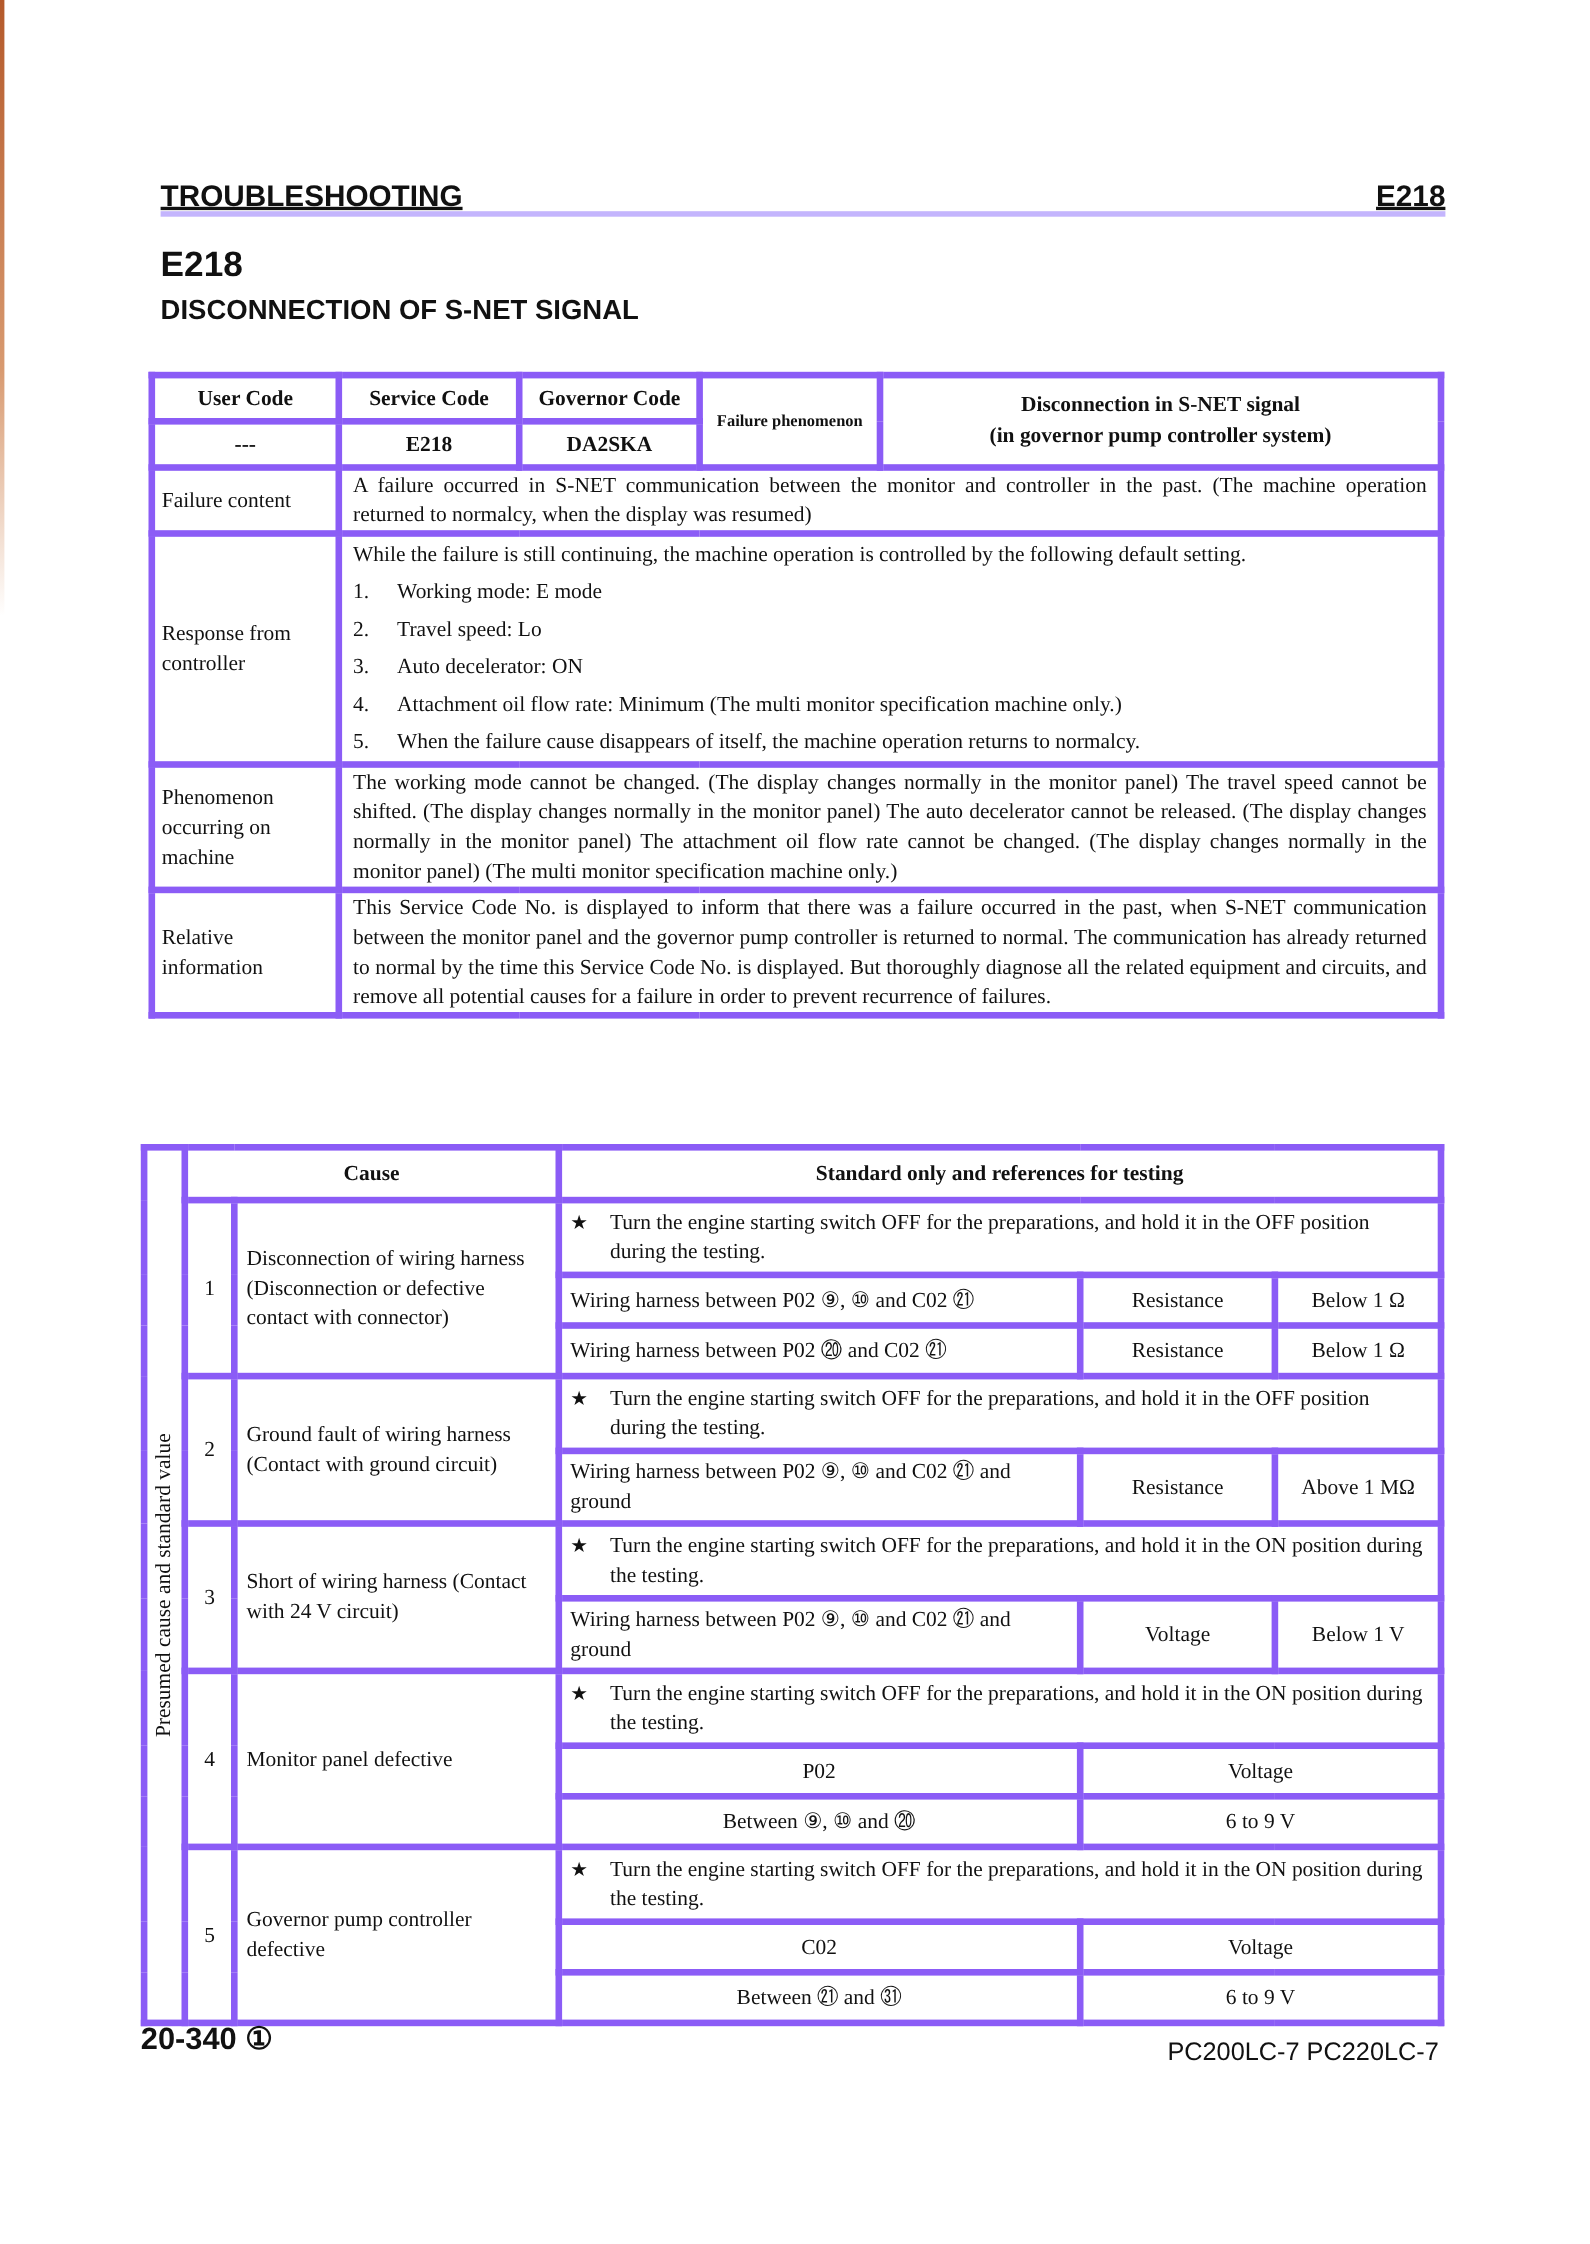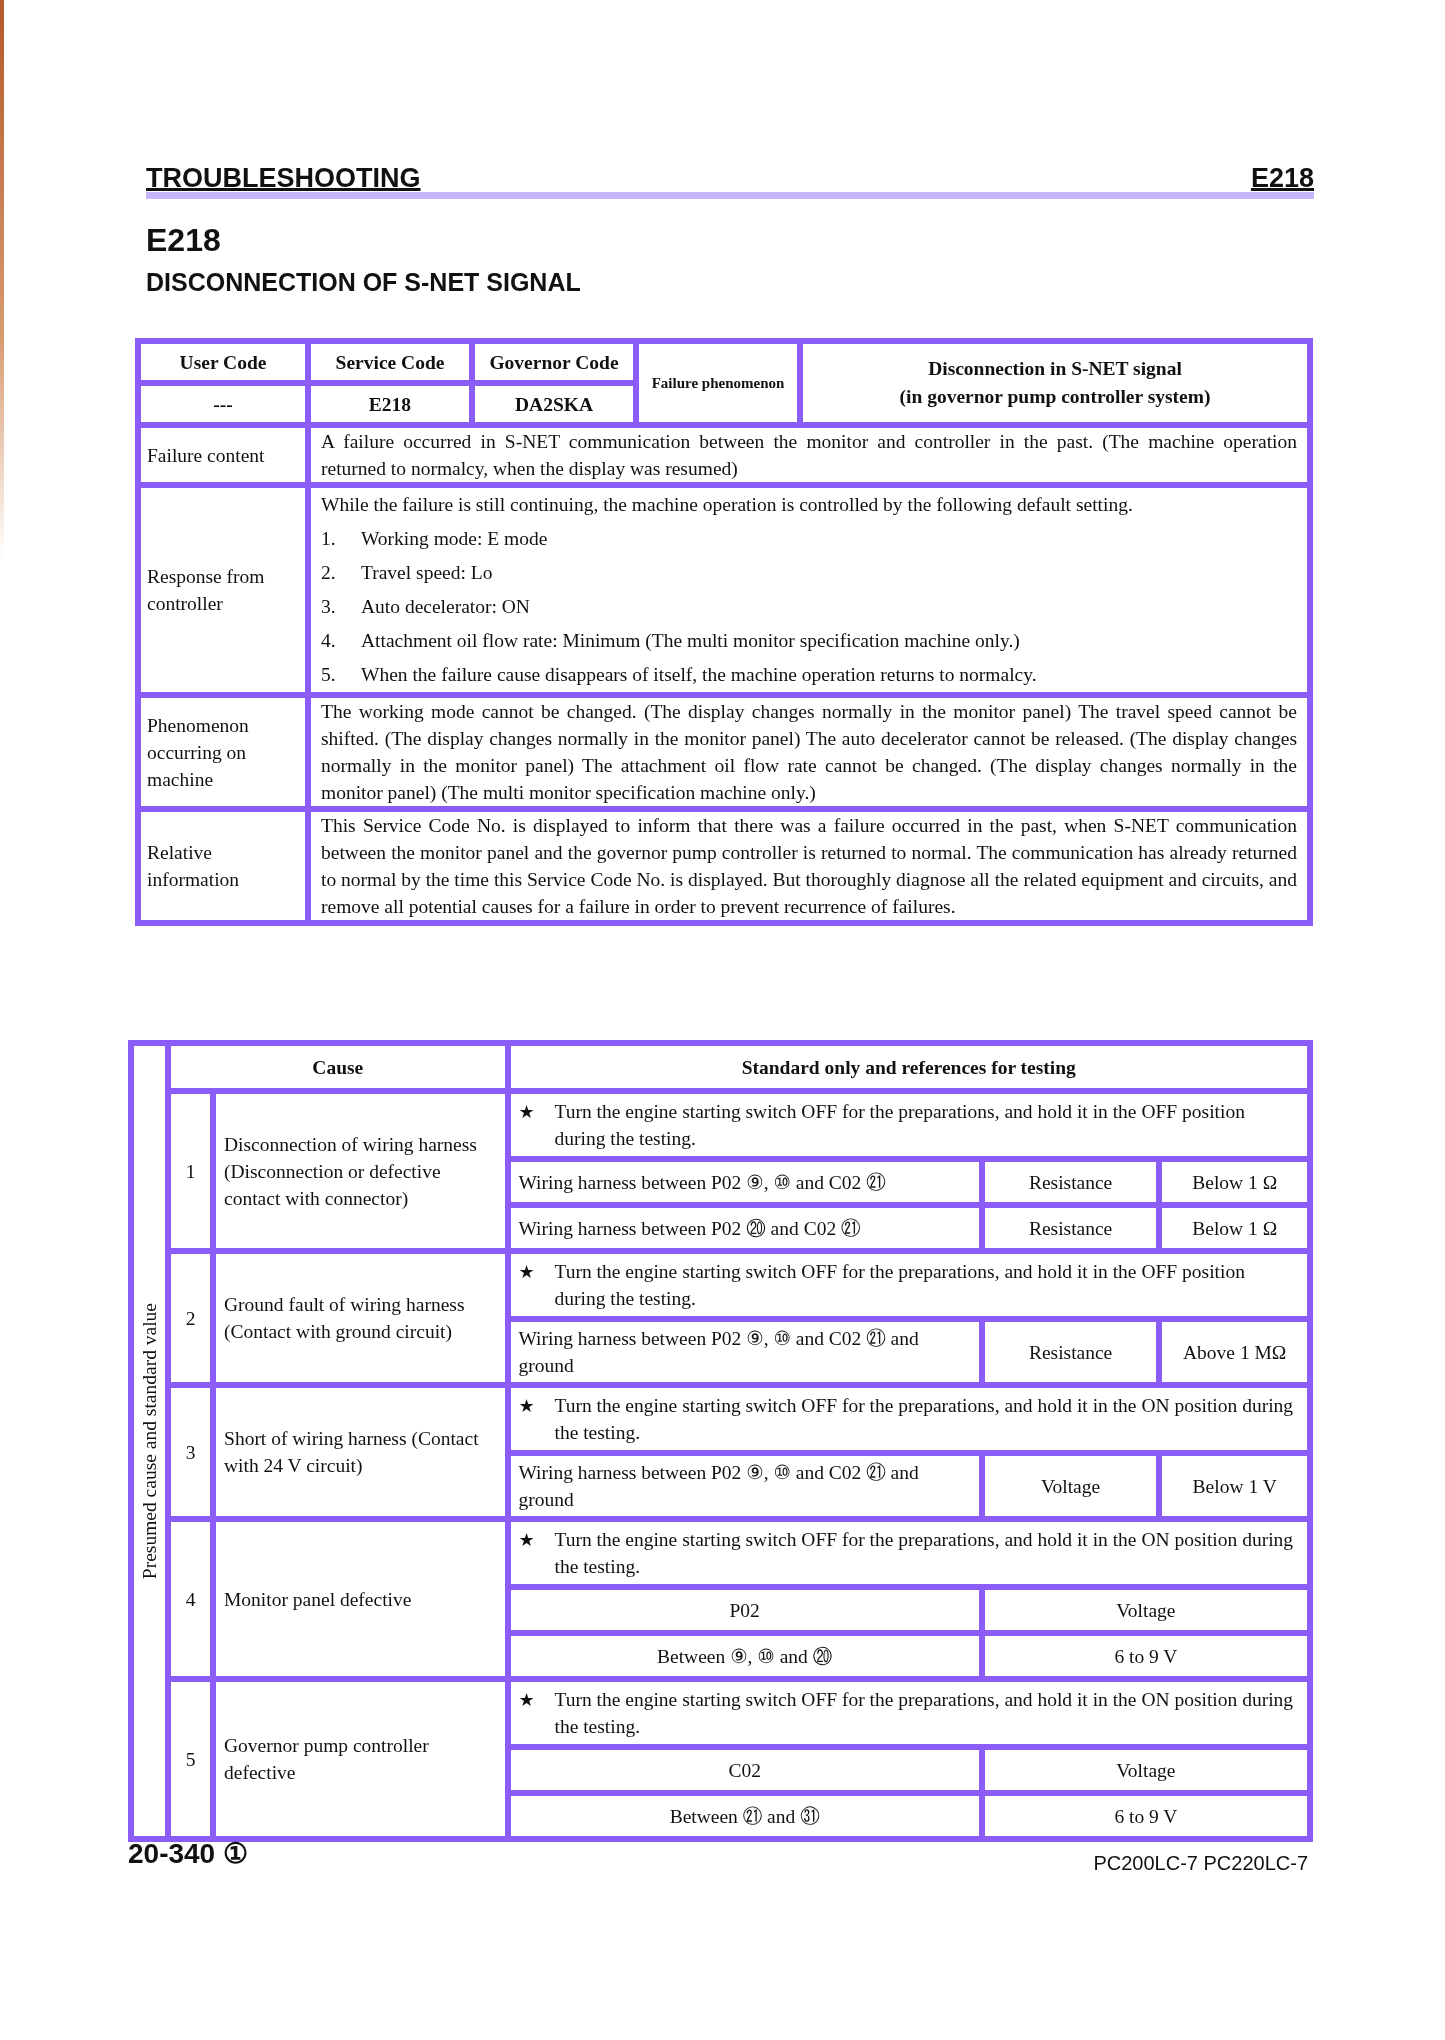--- a/index.html
+++ b/index.html
@@ -1,21 +1,21 @@
 <!DOCTYPE html>
 <html><head>
 <meta charset="utf-8">
 <style>
   html, body { margin:0; padding:0; }
   body {
     width:1445px; height:2040px; background:#ffffff; position:relative; overflow:hidden;
     font-family:"Liberation Serif", serif; color:#111;
   }
   .edge { position:absolute; left:0; top:0; width:4px; height:560px; background:linear-gradient(#b4592a,#d89a70 60%,#fff); }
-  .hdr { position:absolute; left:146px; top:162px; width:1168px; height:30px; border-bottom:7px solid #c4b5fd; }
+  .hdr { position:absolute; left:146px; top:162px; width:1168px; height:30px; border-bottom:5px solid #c4b5fd; }
   .hdr-left, .hdr-right { position:absolute; bottom:-2px; font-family:"Liberation Sans", sans-serif; font-weight:bold; font-size:27px; text-decoration:underline; text-decoration-thickness:3px; text-underline-offset:1px; }
   .hdr-left { left:0; }
   .hdr-right { right:0; }
   .code-title { position:absolute; left:146px; top:222px; font-family:"Liberation Sans", sans-serif; font-weight:bold; font-size:32px; }
   .sub-title { position:absolute; left:146px; top:268px; font-family:"Liberation Sans", sans-serif; font-weight:bold; font-size:25px; }
 
   table { border-collapse:collapse; position:absolute; }
   td, th { border:6px solid #8b5cf6; font-size:19.5px; line-height:27px; vertical-align:middle; }
   .info { left:135px; top:338px; width:1178px; }
   .info th { font-weight:bold; text-align:center; padding:2px 4px; }
@@ -31,21 +31,21 @@
   .cause th { font-weight:bold; text-align:center; height:36px; }
   .vert { width:24px; padding:0 !important; }
   .vert div { writing-mode:vertical-rl; transform:rotate(180deg); white-space:nowrap; margin:auto; font-size:19.5px; }
   .num { width:18px; text-align:center; }
   .cdesc { width:240px; }
   .star { display:flex; }
   .star .s { width:36px; flex:none; font-family:"DejaVu Sans", sans-serif; font-size:18px; }
   .center { text-align:center; }
 
   .foot-left { position:absolute; left:128px; top:1837px; font-family:"Liberation Sans", sans-serif; font-weight:bold; font-size:28px; }
-  .foot-right { position:absolute; right:137px; top:1852px; font-family:"Liberation Sans", sans-serif; font-size:20px; }
+  .foot-right { position:absolute; right:137px; top:1852px; font-family:"Liberation Sans", sans-serif; font-size:23px; }
 </style>
 </head>
 <body>
 
 <div class="edge"></div>
 
 <div class="hdr">
   <span class="hdr-left">TROUBLESHOOTING</span>
   <span class="hdr-right">E218</span>
 </div>

